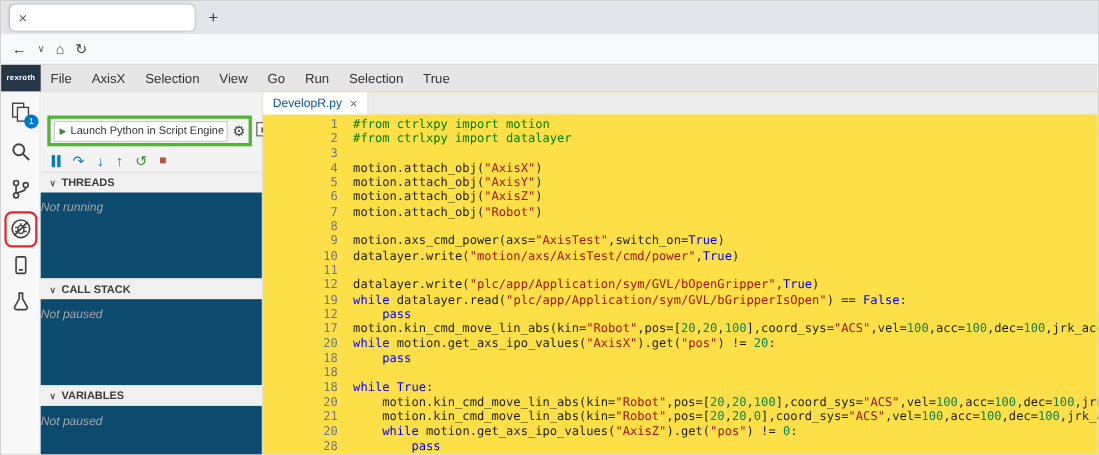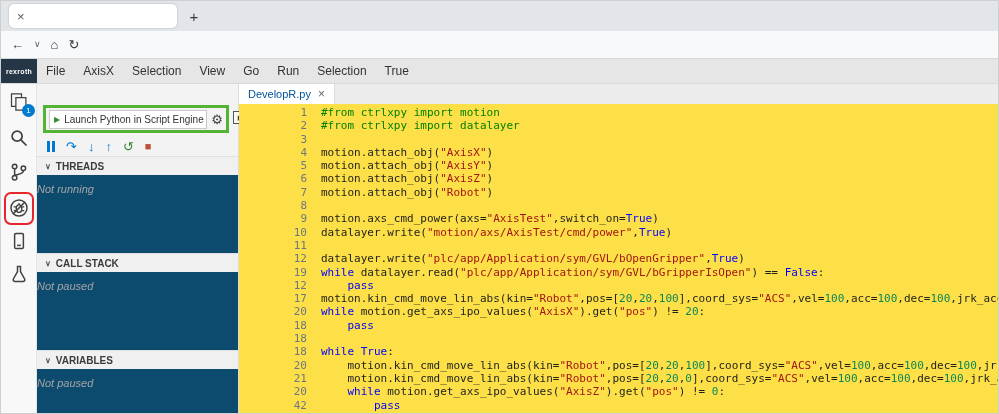--- a/index.html
+++ b/index.html
@@ -213,19 +213,19 @@
           <div class="cl">19</div>
           <div class="cl">12</div>
           <div class="cl">17</div>
           <div class="cl">20</div>
           <div class="cl">18</div>
           <div class="cl">18</div>
           <div class="cl">18</div>
           <div class="cl">20</div>
           <div class="cl">21</div>
           <div class="cl">20</div>
-          <div class="cl">42</div>
+          <div class="cl">28</div>
         </div>
       <div class="lines"><div class="cl"><span style="color: rgb(0, 128, 0);">#from ctrlxpy import motion</span></div><div class="cl"><span style="color: rgb(0, 128, 0);">#from ctrlxpy import datalayer</span></div><div class="cl">&nbsp;</div><div class="cl"><span style="color: rgb(30, 30, 30);">motion.attach_obj(</span><span style="color: rgb(163, 21, 21);">"AxisX"</span><span style="color: rgb(30, 30, 30);">)</span></div><div class="cl"><span style="color: rgb(30, 30, 30);">motion.attach_obj(</span><span style="color: rgb(163, 21, 21);">"AxisY"</span><span style="color: rgb(30, 30, 30);">)</span></div><div class="cl"><span style="color: rgb(30, 30, 30);">motion.attach_obj(</span><span style="color: rgb(163, 21, 21);">"AxisZ"</span><span style="color: rgb(30, 30, 30);">)</span></div><div class="cl"><span style="color: rgb(30, 30, 30);">motion.attach_obj(</span><span style="color: rgb(163, 21, 21);">"Robot"</span><span style="color: rgb(30, 30, 30);">)</span></div><div class="cl">&nbsp;</div><div class="cl"><span style="color: rgb(30, 30, 30);">motion.axs_cmd_power(axs=</span><span style="color: rgb(163, 21, 21);">"AxisTest"</span><span style="color: rgb(30, 30, 30);">,switch_on=</span><span style="color: rgb(0, 0, 255);">True</span><span style="color: rgb(30, 30, 30);">)</span></div><div class="cl"><span style="color: rgb(30, 30, 30);">datalayer.write(</span><span style="color: rgb(163, 21, 21);">"motion/axs/AxisTest/cmd/power"</span><span style="color: rgb(30, 30, 30);">,</span><span style="color: rgb(0, 0, 255);">True</span><span style="color: rgb(30, 30, 30);">)</span></div><div class="cl">&nbsp;</div><div class="cl"><span style="color: rgb(30, 30, 30);">datalayer.write(</span><span style="color: rgb(163, 21, 21);">"plc/app/Application/sym/GVL/bOpenGripper"</span><span style="color: rgb(30, 30, 30);">,</span><span style="color: rgb(0, 0, 255);">True</span><span style="color: rgb(30, 30, 30);">)</span></div><div class="cl"><span style="color: rgb(0, 0, 255);">while</span><span style="color: rgb(30, 30, 30);"> datalayer.read(</span><span style="color: rgb(163, 21, 21);">"plc/app/Application/sym/GVL/bGripperIsOpen"</span><span style="color: rgb(30, 30, 30);">) == </span><span style="color: rgb(0, 0, 255);">False</span><span style="color: rgb(30, 30, 30);">:</span></div><div class="cl"><span style="color: rgb(30, 30, 30);">    </span><span style="color: rgb(0, 0, 255);">pass</span></div><div class="cl"><span style="color: rgb(30, 30, 30);">motion.kin_cmd_move_lin_abs(kin=</span><span style="color: rgb(163, 21, 21);">"Robot"</span><span style="color: rgb(30, 30, 30);">,pos=[</span><span style="color: rgb(9, 134, 88);">20</span><span style="color: rgb(30, 30, 30);">,</span><span style="color: rgb(9, 134, 88);">20</span><span style="color: rgb(30, 30, 30);">,</span><span style="color: rgb(9, 134, 88);">100</span><span style="color: rgb(30, 30, 30);">],coord_sys=</span><span style="color: rgb(163, 21, 21);">"ACS"</span><span style="color: rgb(30, 30, 30);">,vel=</span><span style="color: rgb(9, 134, 88);">100</span><span style="color: rgb(30, 30, 30);">,acc=</span><span style="color: rgb(9, 134, 88);">100</span><span style="color: rgb(30, 30, 30);">,dec=</span><span style="color: rgb(9, 134, 88);">100</span><span style="color: rgb(30, 30, 30);">,jrk_acc=</span></div><div class="cl"><span style="color: rgb(0, 0, 255);">while</span><span style="color: rgb(30, 30, 30);"> motion.get_axs_ipo_values(</span><span style="color: rgb(163, 21, 21);">"AxisX"</span><span style="color: rgb(30, 30, 30);">).get(</span><span style="color: rgb(163, 21, 21);">"pos"</span><span style="color: rgb(30, 30, 30);">) != </span><span style="color: rgb(9, 134, 88);">20</span><span style="color: rgb(30, 30, 30);">:</span></div><div class="cl"><span style="color: rgb(30, 30, 30);">    </span><span style="color: rgb(0, 0, 255);">pass</span></div><div class="cl">&nbsp;</div><div class="cl"><span style="color: rgb(0, 0, 255);">while</span><span style="color: rgb(30, 30, 30);"> </span><span style="color: rgb(0, 0, 255);">True</span><span style="color: rgb(30, 30, 30);">:</span></div><div class="cl"><span style="color: rgb(30, 30, 30);">    motion.kin_cmd_move_lin_abs(kin=</span><span style="color: rgb(163, 21, 21);">"Robot"</span><span style="color: rgb(30, 30, 30);">,pos=[</span><span style="color: rgb(9, 134, 88);">20</span><span style="color: rgb(30, 30, 30);">,</span><span style="color: rgb(9, 134, 88);">20</span><span style="color: rgb(30, 30, 30);">,</span><span style="color: rgb(9, 134, 88);">100</span><span style="color: rgb(30, 30, 30);">],coord_sys=</span><span style="color: rgb(163, 21, 21);">"ACS"</span><span style="color: rgb(30, 30, 30);">,vel=</span><span style="color: rgb(9, 134, 88);">100</span><span style="color: rgb(30, 30, 30);">,acc=</span><span style="color: rgb(9, 134, 88);">100</span><span style="color: rgb(30, 30, 30);">,dec=</span><span style="color: rgb(9, 134, 88);">100</span><span style="color: rgb(30, 30, 30);">,jrk_acc=</span></div><div class="cl"><span style="color: rgb(30, 30, 30);">    motion.kin_cmd_move_lin_abs(kin=</span><span style="color: rgb(163, 21, 21);">"Robot"</span><span style="color: rgb(30, 30, 30);">,pos=[</span><span style="color: rgb(9, 134, 88);">20</span><span style="color: rgb(30, 30, 30);">,</span><span style="color: rgb(9, 134, 88);">20</span><span style="color: rgb(30, 30, 30);">,</span><span style="color: rgb(9, 134, 88);">0</span><span style="color: rgb(30, 30, 30);">],coord_sys=</span><span style="color: rgb(163, 21, 21);">"ACS"</span><span style="color: rgb(30, 30, 30);">,vel=</span><span style="color: rgb(9, 134, 88);">100</span><span style="color: rgb(30, 30, 30);">,acc=</span><span style="color: rgb(9, 134, 88);">100</span><span style="color: rgb(30, 30, 30);">,dec=</span><span style="color: rgb(9, 134, 88);">100</span><span style="color: rgb(30, 30, 30);">,jrk_acc=</span></div><div class="cl"><span style="color: rgb(30, 30, 30);">    </span><span style="color: rgb(0, 0, 255);">while</span><span style="color: rgb(30, 30, 30);"> motion.get_axs_ipo_values(</span><span style="color: rgb(163, 21, 21);">"AxisZ"</span><span style="color: rgb(30, 30, 30);">).get(</span><span style="color: rgb(163, 21, 21);">"pos"</span><span style="color: rgb(30, 30, 30);">) != </span><span style="color: rgb(9, 134, 88);">0</span><span style="color: rgb(30, 30, 30);">:</span></div><div class="cl"><span style="color: rgb(30, 30, 30);">        </span><span style="color: rgb(0, 0, 255);">pass</span></div></div>
     </div>
   </div>
 
 </div>
 
 </body></html>

